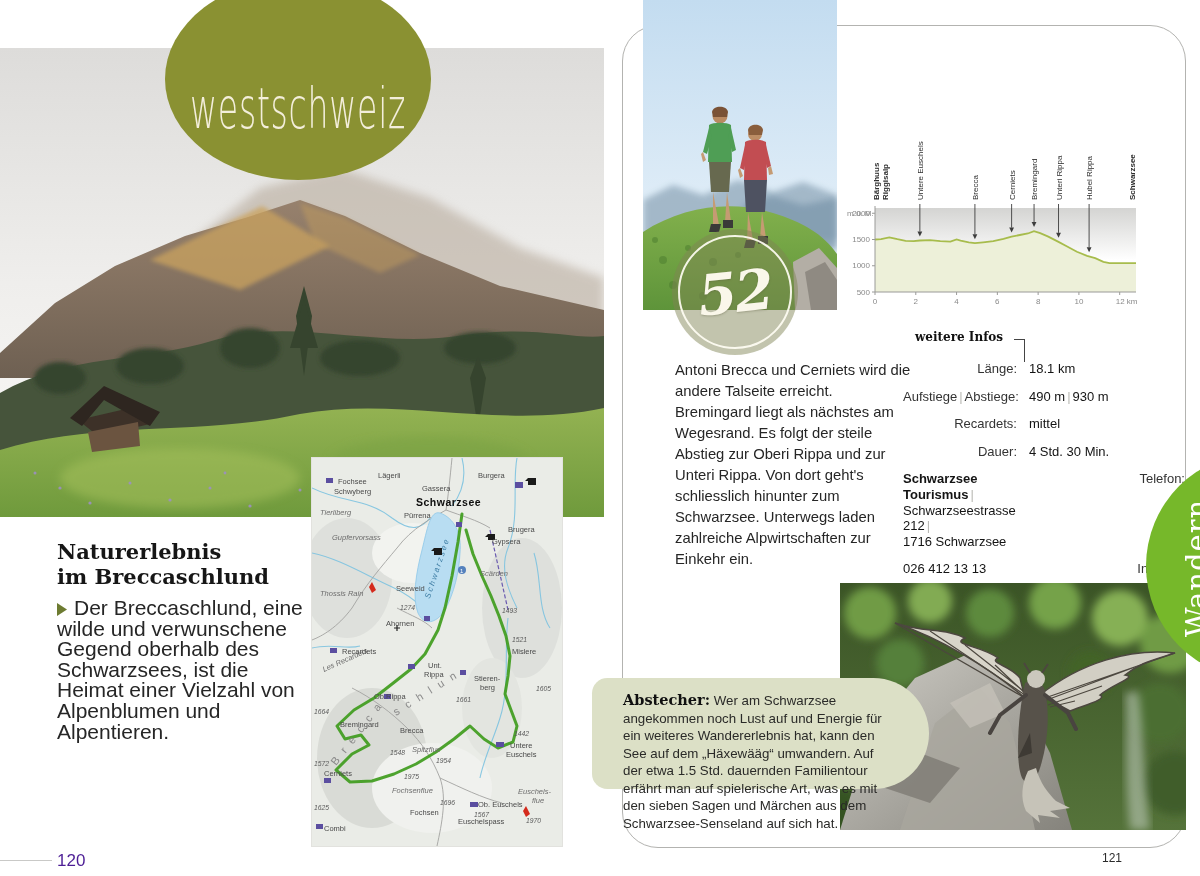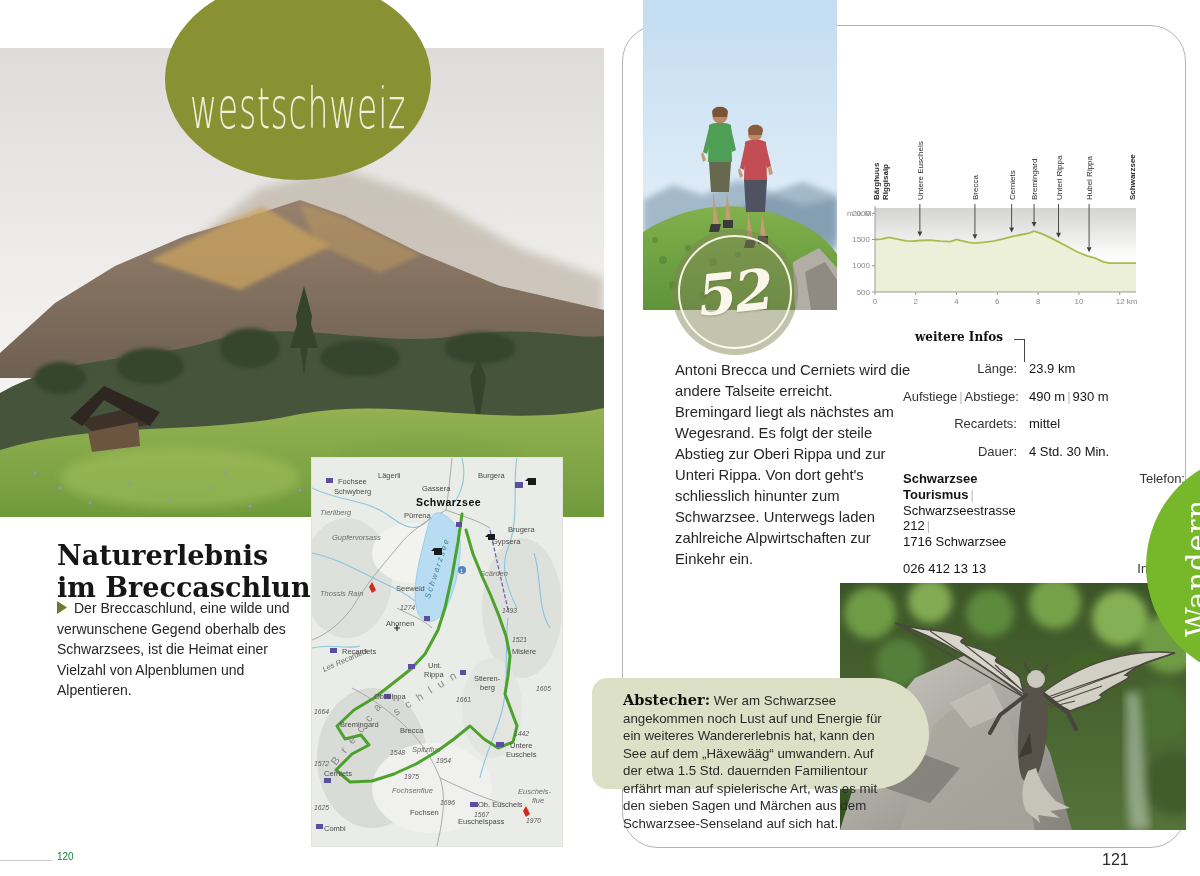--- a/index.html
+++ b/index.html
@@ -8,26 +8,26 @@
   .abs { position:absolute; }
 
   
   #photo-main { left:0; top:48px; width:604px; height:469px; z-index:1; }
   #title-circle { left:165px; top:-22px; width:266px; height:202px; border-radius:50%;
     background:#8a9132; z-index:3; display:flex; align-items:center; justify-content:center; padding-top:58px; }
   #title-circle .t { color:#f3eedb; font-family:"DejaVu Sans", sans-serif; font-weight:200;
     font-size:46px; letter-spacing:1px; transform:scaleX(0.72) scaleY(1.25); text-transform:lowercase; white-space:nowrap; }
   #map-box { left:312px; top:458px; width:250px; height:388px; z-index:4; box-shadow:0 0 0 1px #e2e2de; background:#e9ebe6; }
   #left-heading { left:57px; top:540px; width:280px; z-index:2;
-    font-family:"DejaVu Serif", serif; font-weight:bold; font-size:27px; line-height:1.18; color:#161616; }
-  #left-body { left:57px; top:598px; width:253px; z-index:2; font-size:14px; line-height:20.6px; color:#262626; }
+    font-family:"DejaVu Serif", serif; font-weight:bold; font-size:21px; line-height:1.18; color:#161616; }
+  #left-body { left:57px; top:598px; width:253px; z-index:2; font-size:21px; line-height:20.6px; color:#262626; }
   #left-body p.p2 { text-indent:17px; }
   .tri { display:inline-block; width:10px; height:13px; margin-right:7px;
     background:#6d7b31; clip-path:polygon(0 0,100% 50%,0 100%); transform:translateY(1px); }
-  #pg-left { left:57px; top:851px; font-size:10px; color:#15803d; z-index:5; }
+  #pg-left { left:57px; top:851px; font-size:17px; color:#4c1d95; z-index:5; }
   #corner-left { left:0; top:860px; width:52px; border-top:1px solid #c9c9c7; z-index:5; }
 
   
   #card { left:622px; top:25px; width:564px; height:823px; border:1px solid #b3b3b0;
     border-radius:36px; background:#fff; z-index:0; }
   #photo-kids { left:643px; top:0; width:194px; height:310px; z-index:2; }
   #badge-52 { left:672px; top:229px; width:126px; height:126px; border-radius:50%;
     background:rgba(128,131,84,0.48); z-index:3; display:flex; align-items:center; justify-content:center; }
   #badge-52 .ring { position:absolute; inset:6px; border:2px solid rgba(255,253,243,0.92); border-radius:50%; }
   #badge-52 .num { font-family:"DejaVu Serif", serif; font-style:italic; font-weight:bold;
@@ -46,21 +46,21 @@
   #right-body { left:645px; top:360px; width:238px; z-index:2; font-size:14.8px; line-height:21px; color:#262626;margin-left:30px; }
   #abstecher { left:592px; top:678px; width:337px; height:111px; background:#dce0c6;
     border-radius:16px 58px 58px 16px; z-index:4; padding:13px 42px 0 31px;
     font-size:13.3px; line-height:17.5px; color:#2a2a28; }
   #abstecher .al { font-family:"DejaVu Serif", serif; font-weight:bold; font-size:14.5px; color:#101010; }
   #photo-dragon { left:840px; top:583px; width:346px; height:247px; z-index:2; }
   #tab-wandern { left:1146px; top:453px; width:226px; height:226px; border-radius:50%;
     background:#76b82a; z-index:3; }
   #tab-wandern .w { position:absolute; left:-62px; top:98px; width:226px; text-align:center;
     transform:rotate(-90deg); color:#fff; font-family:"DejaVu Serif", serif; font-size:29px; letter-spacing:1px; }
-  #pg-right { left:1102px; top:851px; font-size:16px; color:#2b2b2b; z-index:5;text-align:center; }
+  #pg-right { left:1102px; top:851px; font-size:12px; color:#2b2b2b; z-index:5;text-align:center; }
 
   
   .ax { font-size:8px; fill:#8a8a8a; font-family:"Liberation Sans",sans-serif; }
   .wp { font-size:8px; fill:#2d2d2d; font-family:"Liberation Sans",sans-serif; }
   .wpb { font-weight:bold; }
   
   .ml { font-size:7.5px; fill:#4a4a4a; font-family:"Liberation Sans",sans-serif; }
   .mi { font-style:italic; fill:#6d6d6d; }
   .mn { font-size:6.8px; font-style:italic; fill:#5a5a5a; }
   .mb { font-size:11px; letter-spacing:2.5px; fill:#8a8a8a; }
@@ -382,21 +382,21 @@
         <path d="M241.7015625,125.365625 L246.5015625,125.365625 L244.1015625,130.365625 Z" fill="#3c3c3c"></path>
         <text x="289.921875" y="78" class="wp wpb" transform="rotate(-90 289.921875 78)">Schwarzsee</text>
       </g>
   </svg>
 </div>
 
 <div id="infos-title" class="abs">weitere Infos</div>
 <div id="infos-bracket" class="abs"></div>
 <div id="infos" class="abs">
   <div class="lab">Länge:</div>
-  <div class="val">23.9 km</div>
+  <div class="val">18.1 km</div>
   <div class="lab"><span>Aufstiege</span><span class="pipe">|</span><span>Abstiege:</span></div>
   <div class="val"><span>490 m</span><span class="pipe">|</span><span>930 m</span></div>
   <div class="lab">Recardets:</div>
   <div class="val">mittel</div>
   <div class="lab">Dauer:</div>
   <div class="val">4 Std. 30 Min.</div>
   <div class="val">
     <div class="b">Schwarzsee</div>
     <div><span class="b">Tourismus</span><span class="pipe">|</span></div>
     <div><span>Schwarzseestrasse 212</span><span class="pipe">|</span></div>

